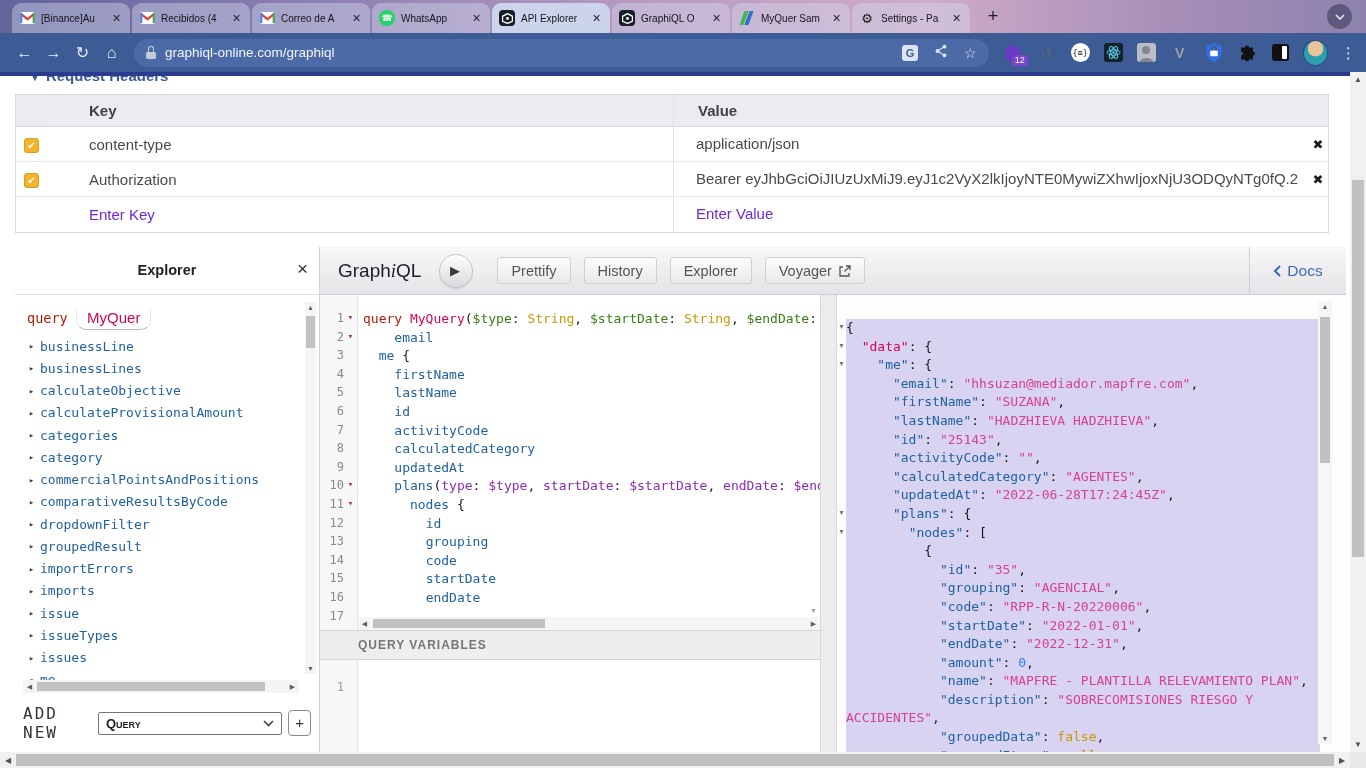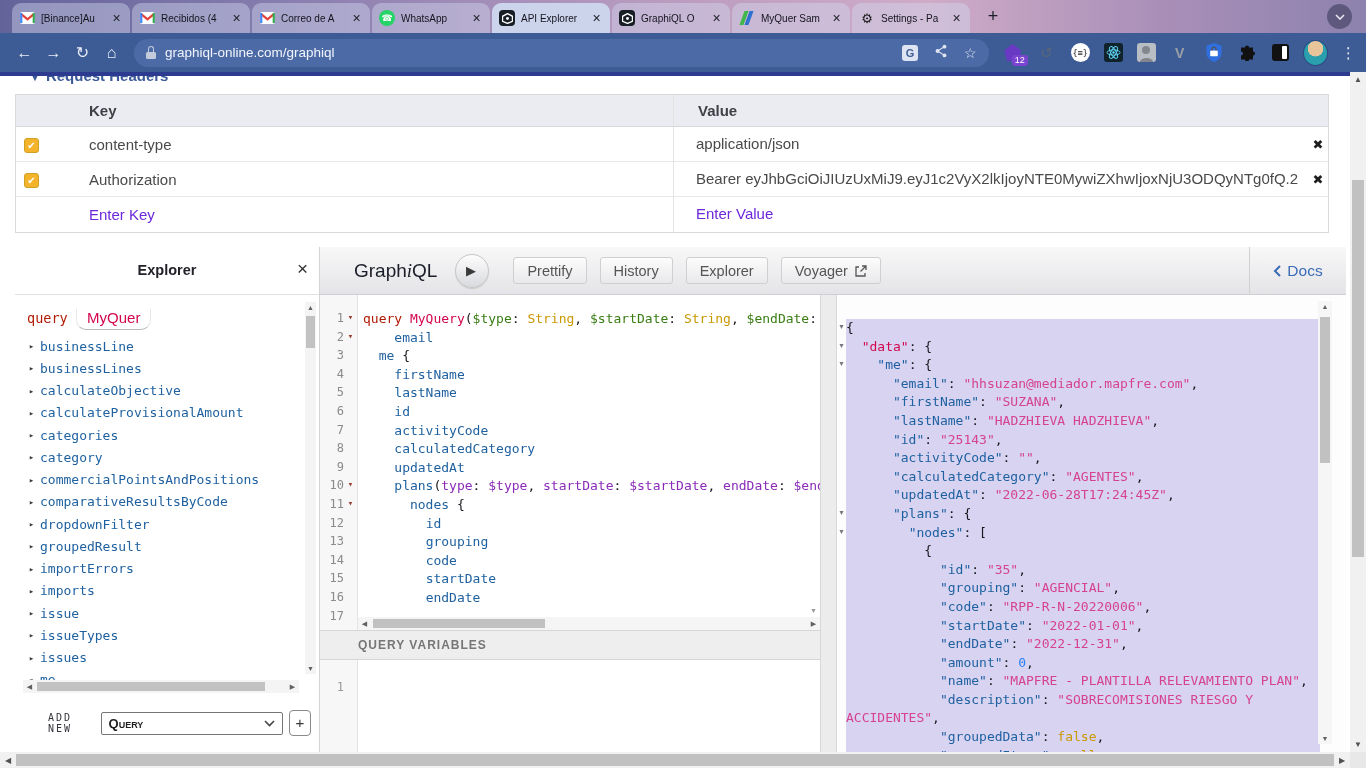--- a/index.html
+++ b/index.html
@@ -101,32 +101,32 @@
   .xp-vs{position:absolute;right:3px;top:55px;bottom:78px;width:11px;background:#f4f4f4;}
   .xp-vs .arr{position:absolute;left:0;right:0;text-align:center;font-size:7px;color:#606060;}
   .xp-vs .a-up{top:2px;} .xp-vs .a-dn{bottom:2px;}
   .xp-vs-thumb{position:absolute;left:1px;right:1px;top:14px;height:32px;background:#c2c2c2;}
   .xp-hs{position:absolute;left:8px;right:20px;bottom:59px;height:13px;background:#f4f4f4;
     display:flex;align-items:center;padding:0 2px;}
   .xp-hs .arr{font-size:7px;color:#606060;width:9px;text-align:center;}
   .xp-hs-thumb{height:9px;background:#c2c2c2;width:228px;margin-left:3px;}
   .xp-hs .a-rt{margin-left:auto;}
   .xp-addnew{position:absolute;left:8px;right:8px;top:463px;height:26px;display:flex;align-items:center;}
-  .addlbl{font-family:"DejaVu Sans Mono",monospace;font-size:10px;letter-spacing:2px;color:#33333b;margin-left:25px;}
+  .addlbl{font-family:"DejaVu Sans Mono",monospace;font-size:16px;letter-spacing:2px;color:#33333b;}
   .addsel{width:212px;height:23px;border:1px solid #767676;border-radius:2px;margin-left:5px;
     display:flex;align-items:center;padding:0 7px;font-variant:small-caps;font-weight:bold;
     font-size:13px;color:#1f1f1f;background:#fff;}
   .addsel svg{margin-left:auto;}
   .addplus{width:26px;height:26px;margin-left:6px;border:1px solid #8a8a8a;border-radius:4px;
     background:#fff;font-size:15px;color:#333;line-height:23px;text-align:center;}
   
   .mn{position:absolute;left:305px;right:0;top:0;bottom:0;}
   .topbar{position:absolute;top:0;left:0;right:0;height:48px;
     background:linear-gradient(#f8f8f8,#e4e4e8);border-bottom:1px solid #d0d0d0;
-    display:flex;align-items:center;padding-left:34px;}
+    display:flex;align-items:center;padding-left:18px;}
   .logo{font-size:19px;color:#1b1e28;margin-right:18px;white-space:nowrap;}
   .logo em{font-family:"Liberation Serif",serif;font-style:italic;}
   .play{width:34px;height:34px;border-radius:17px;border:1px solid #c6c6c6;
     background:linear-gradient(#fdfdfd,#d9dade);color:#3a3a3a;font-size:13px;
     margin-right:24px;box-shadow:0 1px 1px rgba(0,0,0,.12);padding-left:3px;}
   .tbtn{height:27px;margin-right:13px;padding:0 13px;border:1px solid #cfcfcf;border-radius:3px;
     background:linear-gradient(#fcfcfc,#e9e9ec);font-size:14.5px;color:#555;
     display:inline-flex;align-items:center;gap:7px;font-family:"Liberation Sans",sans-serif;}
   .docs{margin-left:auto;width:97px;height:100%;border-left:1px solid #d0d0d0;
     display:flex;align-items:center;justify-content:center;gap:6px;color:#3a6bb5;font-size:15.5px;}

